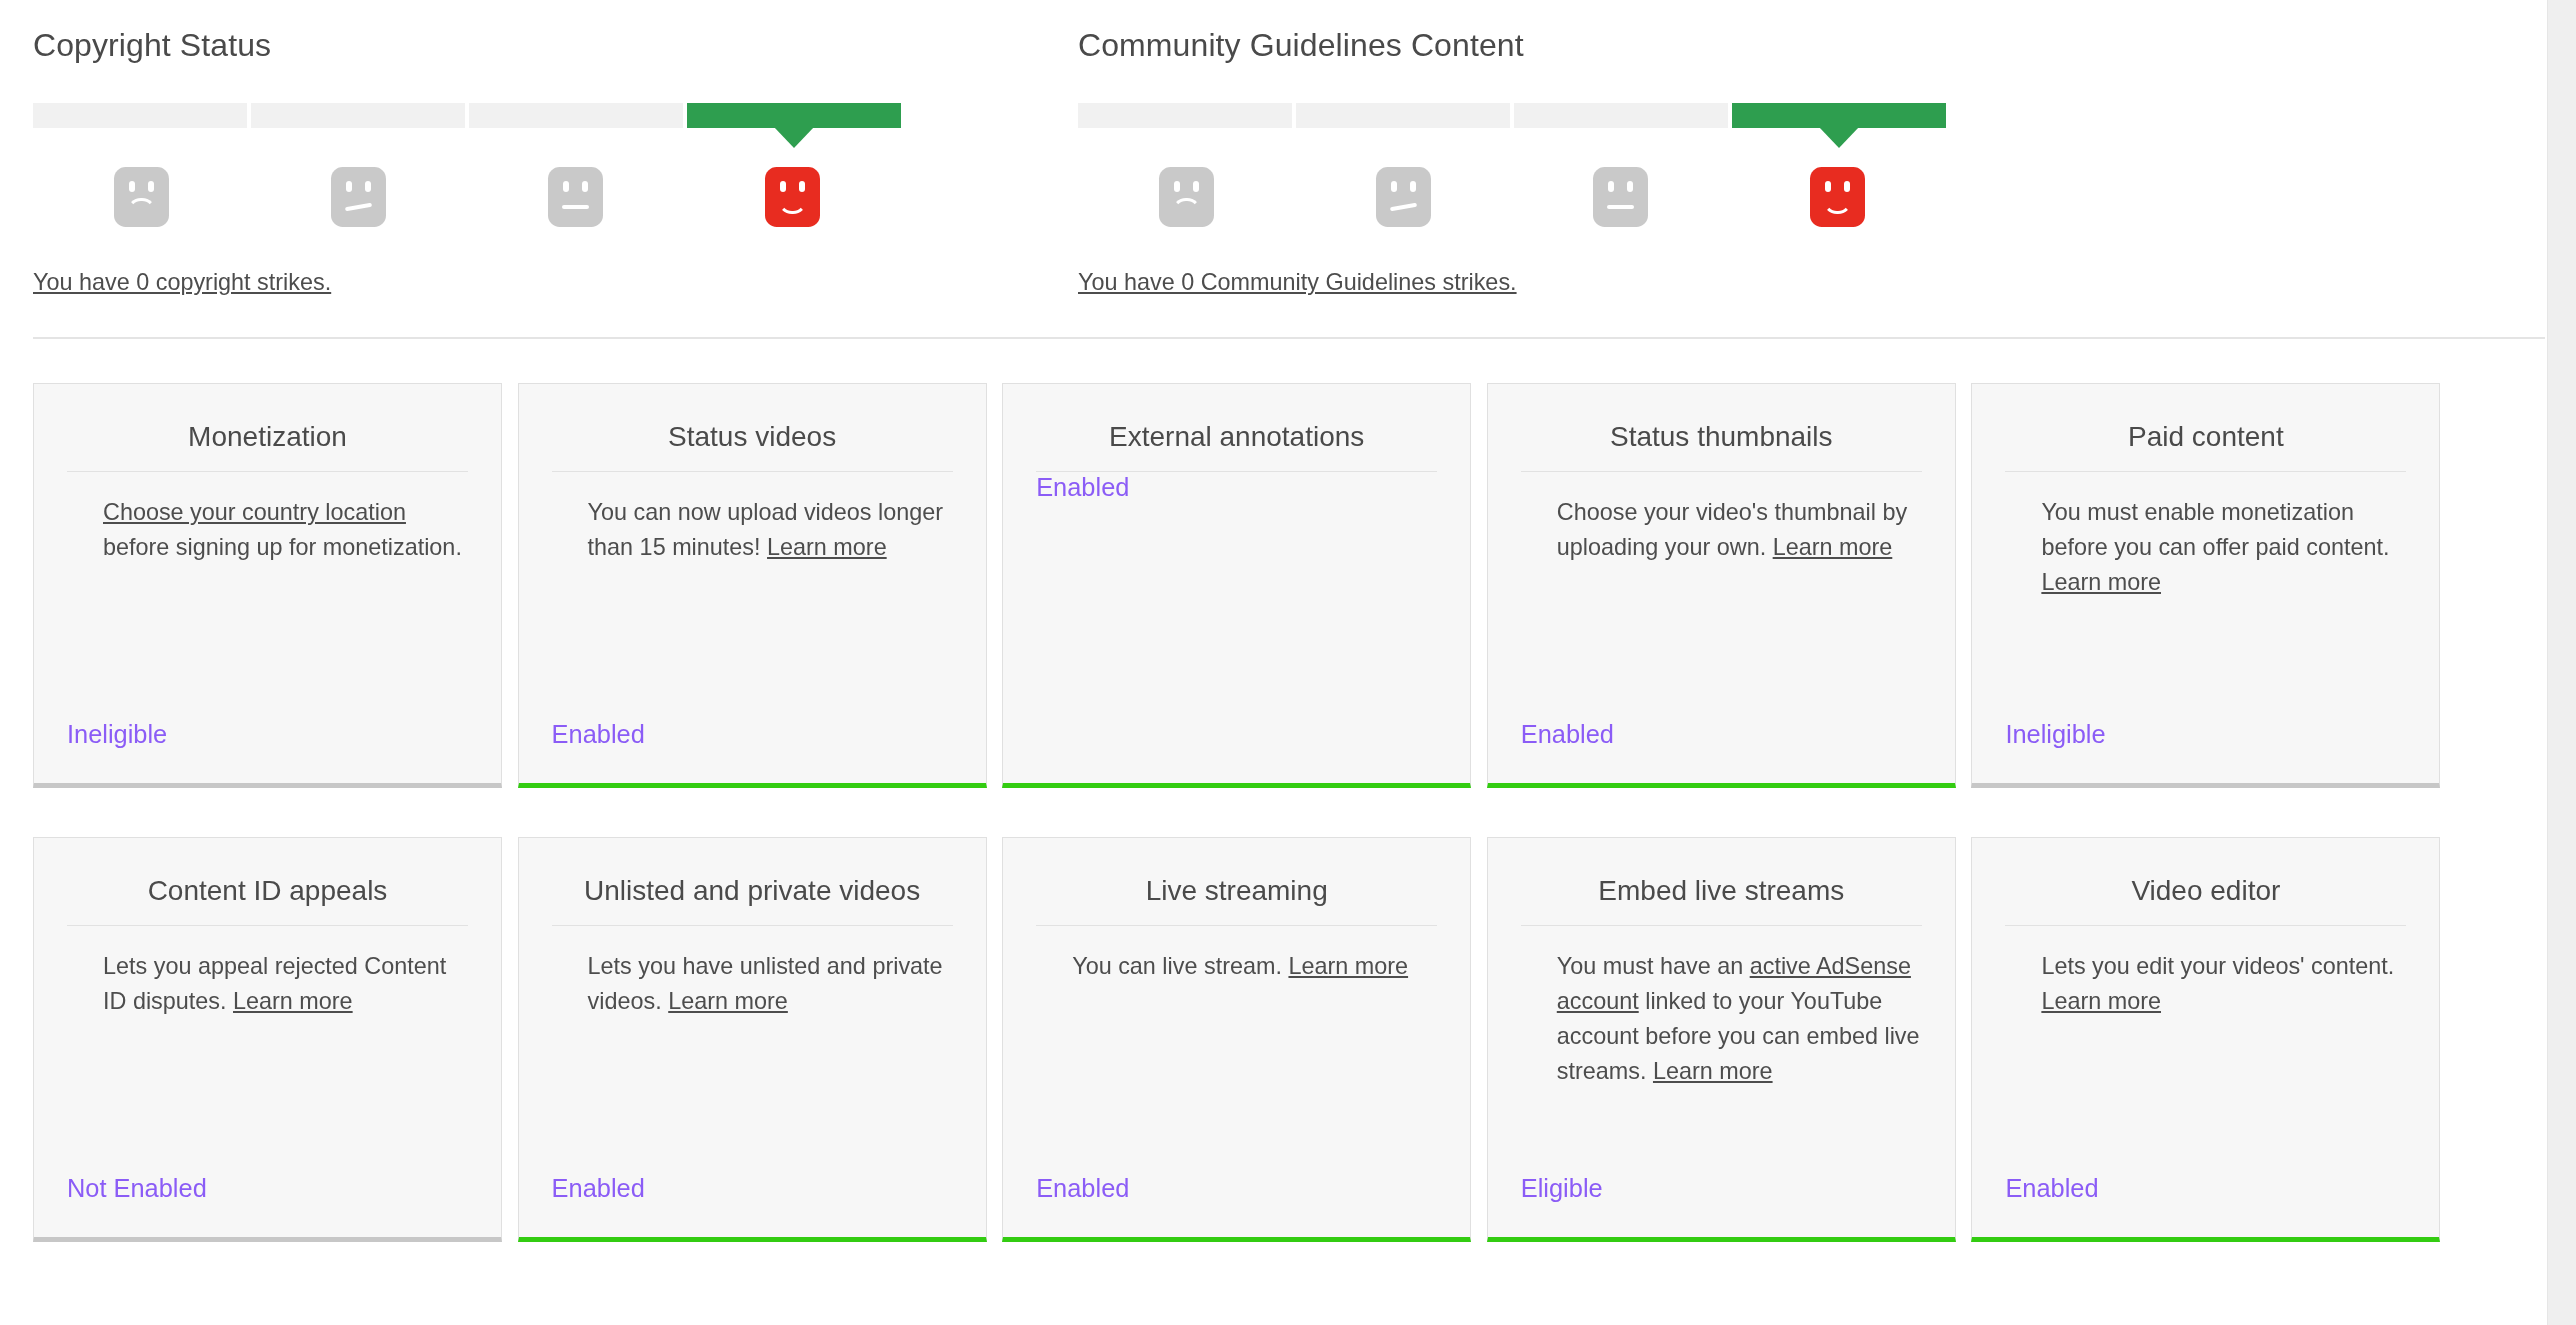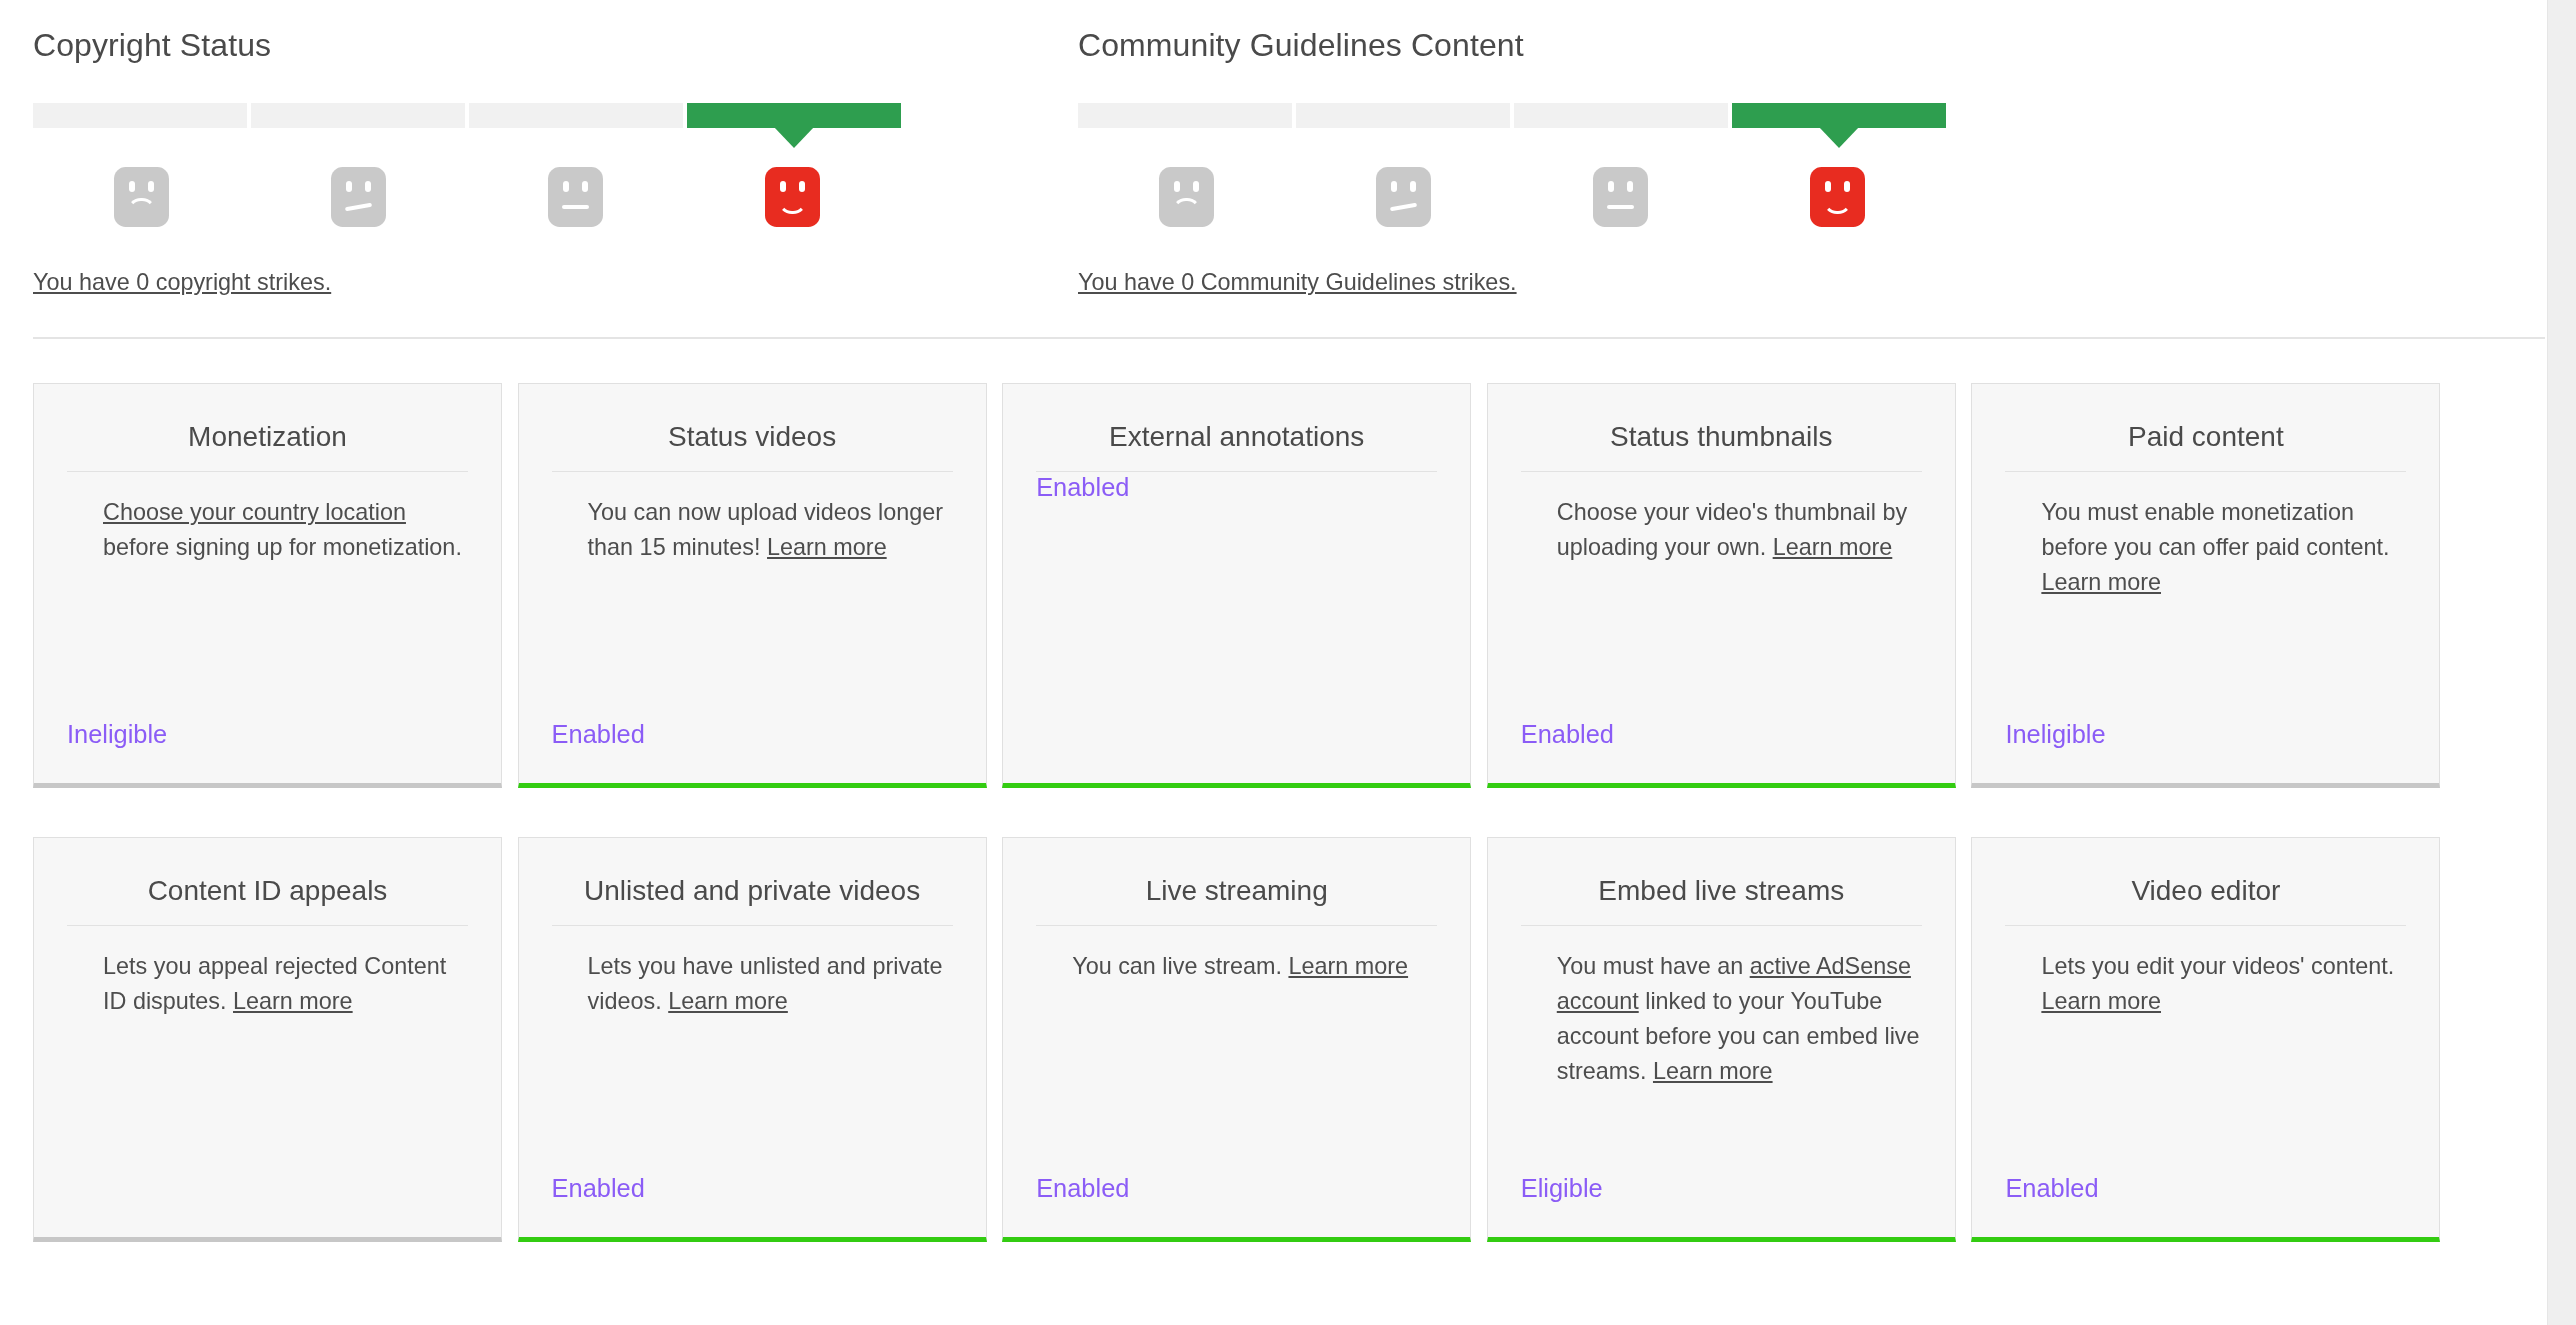--- a/index.html
+++ b/index.html
@@ -361,20 +361,21 @@
         <div class="card-status">Enabled</div>
       </div>
       <div class="feature-card">
         <div class="card-title">Paid content</div>
         <div class="card-body"><span>You must enable monetization before you can offer paid content. </span><span class="lnk">Learn more</span></div>
         <div class="card-status">Ineligible</div>
       </div>
       <div class="feature-card">
         <div class="card-title">Content ID appeals</div>
         <div class="card-body"><span>Lets you appeal rejected Content ID disputes. </span><span class="lnk">Learn more</span></div>
+        <div class="card-status">Not Enabled</div>
       </div>
       <div class="feature-card enabled">
         <div class="card-title">Unlisted and private videos</div>
         <div class="card-body"><span>Lets you have unlisted and private videos. </span><span class="lnk">Learn more</span></div>
         <div class="card-status">Enabled</div>
       </div>
       <div class="feature-card enabled">
         <div class="card-title">Live streaming</div>
         <div class="card-body"><span>You can live stream. </span><span class="lnk">Learn more</span></div>
         <div class="card-status">Enabled</div>

